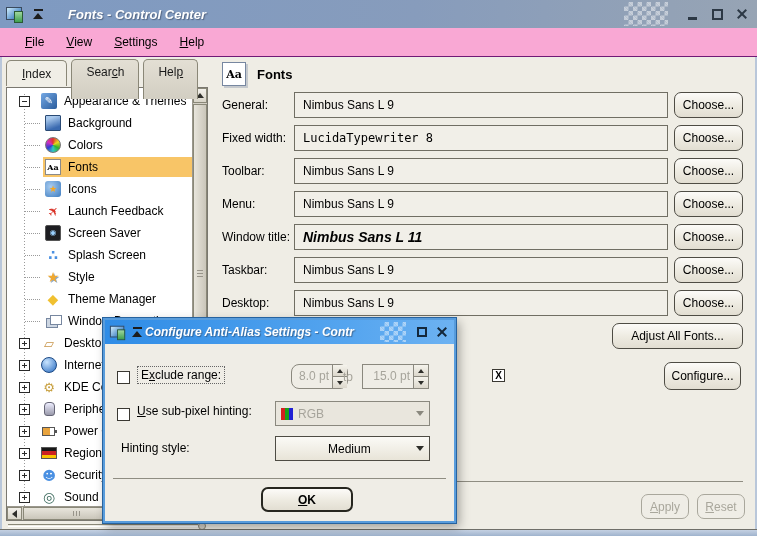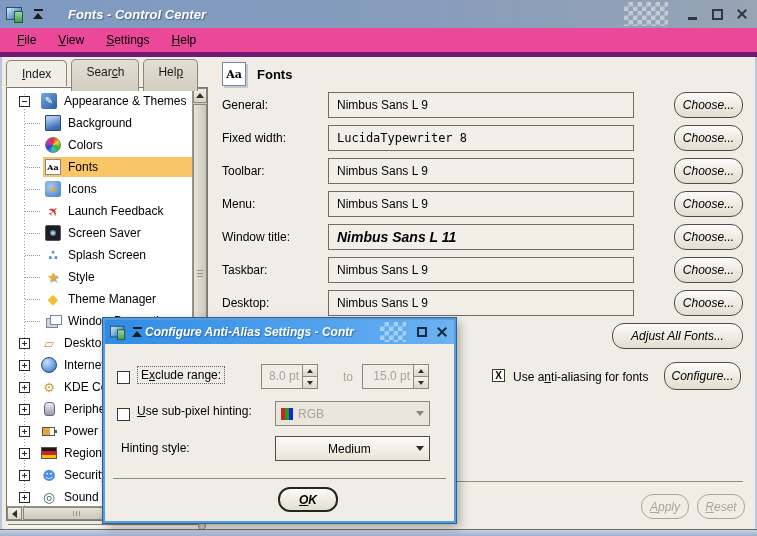--- a/index.html
+++ b/index.html
@@ -30,28 +30,28 @@
                      linear-gradient(45deg,rgba(255,255,255,.45) 25%,transparent 25%,transparent 75%,rgba(255,255,255,.45) 75%);
     background-size:9px 9px; background-position:0 0,4.5px 4.5px; }
   .tb-btn { width:18px; height:18px; display:flex; align-items:center; justify-content:center; margin-left:7px; }
   .glyph-min { width:9px; height:3px; background:#2c3845; align-self:flex-end; margin-bottom:3px; }
   .glyph-max { width:11px; height:11px; border:2px solid #2c3845; }
   .glyph-close { position:relative; width:12px; height:12px; }
   .glyph-close::before,.glyph-close::after { content:""; position:absolute; left:0; top:5px; width:12px; height:2px; background:#2c3845; }
   .glyph-close::before { transform:rotate(45deg); } .glyph-close::after { transform:rotate(-45deg); }
 
   
-  .menubar { position:absolute; left:0; top:28px; width:757px; height:29px; background:#ec4899;
-    border-bottom:5px solid #701a75; display:flex; align-items:center; padding-left:6px; z-index:2; }
+  .menubar { position:absolute; left:0; top:28px; width:757px; height:29px; background:#f9a8d4;
+    border-bottom:1px solid #701a75; display:flex; align-items:center; padding-left:14px; z-index:2; }
   .menu-item { padding:4px 11px; }
 
   
   .tabs { position:absolute; left:6px; top:59px; height:28px; display:flex; align-items:flex-start; z-index:3; }
   .tab { border:1px solid #8a8777; border-bottom:none; border-radius:5px 5px 0 0;
-    background:linear-gradient(#e3dfd4,#d2cec2); padding:5px 14px 12px; margin-right:4px; color:#1a1a1a; }
+    background:linear-gradient(#e3dfd4,#d2cec2); padding:5px 14px 20px; margin-right:4px; color:#1a1a1a; }
   .tab.active { background:#f0eee6; padding:6px 15px 5px; position:relative; top:1px; }
 
   
   .tree-frame { position:absolute; left:6px; top:87px; width:202px; height:434px;
     border:1px solid #7a7870; background:#fff; z-index:2; }
   .tree { position:absolute; left:0; top:0; right:15px; bottom:14px; overflow:hidden; padding-top:2px; }
   .tree::before { content:""; position:absolute; left:17px; top:6px; height:412px; width:1px;
     background-image:repeating-linear-gradient(#9a9a9a 0 1px,transparent 1px 3px); }
   .trow { height:22px; display:flex; align-items:center; position:relative; }
   .trow.lvl0 { padding-left:12px; }
@@ -112,28 +112,28 @@
   .tri-down { border-left:4px solid transparent; border-right:4px solid transparent; border-top:5px solid #2e2e2a; }
   .tri-left { border-top:4px solid transparent; border-bottom:4px solid transparent; border-right:5px solid #2e2e2a; }
   .tri-right { border-top:4px solid transparent; border-bottom:4px solid transparent; border-left:5px solid #2e2e2a; }
 
   
   .content { position:absolute; left:218px; top:58px; width:531px; height:466px; z-index:2; }
   .phead { position:absolute; left:4px; top:2px; height:28px; display:flex; align-items:center; }
   .hicon { width:24px; height:24px; background:#fff; border:1px solid #7787a0; display:flex; align-items:center; justify-content:center;
     font-family:"DejaVu Serif",serif; font-weight:bold; font-size:11px; box-shadow:2px 2px 0 rgba(120,135,160,.35); }
   .phead-label { font-weight:bold; font-size:13px; margin-left:11px; }
-  .frow { position:absolute; left:4px; right:6px; height:26px; display:flex; align-items:center;gap:34px; }
+  .frow { position:absolute; left:4px; right:6px; height:26px; display:flex; align-items:center; }
   .frow .flabel { width:72px; flex:none; }
   .fvalue { flex:1; height:26px; border:1px solid #706e63; background:#f1efe8; padding-left:8px;
     display:flex; align-items:center; white-space:nowrap; overflow:hidden; }
   .fvalue.mono { font-family:"DejaVu Sans Mono",monospace; }
   .fvalue.titlefont { font-weight:bold; font-style:italic; font-size:14px; }
-  .btn { background:linear-gradient(#fcfbf8,#edeae0 55%,#e2ded2); border:1px solid #4e4c44; border-radius:12px;
-    display:flex; align-items:center; justify-content:center; font-size:12px; color:#000;font-style:italic; }
+  .btn { background:linear-gradient(#fcfbf8,#edeae0 55%,#e2ded2); border:1px solid #4e4c44; border-radius:7px;
+    display:flex; align-items:center; justify-content:center; font-size:12px; color:#000; }
   .choose-btn { width:69px; height:26px; flex:none; margin-left:6px; }
   .adjust-btn { position:absolute; left:394px; top:265px; width:131px; height:26px; }
   .cb { width:13px; height:13px; background:#fff; border:1px solid #3a3832; display:flex; align-items:center; justify-content:center;
     font-weight:bold; font-size:10px; line-height:1; }
   .aa-cb { position:absolute; left:274px; top:311px; }
   .aa-label { position:absolute; left:295px; top:312px; }
   .configure-btn { position:absolute; left:446px; top:304px; width:77px; height:28px; }
   .hsep { position:absolute; left:4px; right:6px; top:423px; border-top:1px solid #8f8d82; }
   .apply-btn { position:absolute; left:423px; top:436px; width:48px; height:25px; }
   .reset-btn { position:absolute; left:479px; top:436px; width:48px; height:25px; }
@@ -157,42 +157,42 @@
   .dlg-titlebar .mosaic { width:26px; height:20px; margin-right:4px; }
   .dlg-titlebar .tb-btn { width:16px; height:16px; margin-left:4px; }
   .dlg-titlebar .glyph-max { width:10px; height:10px; border-color:#14283c; }
   .dlg-titlebar .glyph-close::before,.dlg-titlebar .glyph-close::after { background:#14283c; }
   .dlg-body { position:absolute; left:0; top:24px; right:0; bottom:0; background:#efede6; }
   .focus-label { border:1px dotted #666; padding:1px 3px; }
   .dis-text { color:#a6a49b; }
   .d-cb1 { position:absolute; left:12px; top:27px; }
   .d-lab1 { position:absolute; left:32px; top:22px; }
   .spin { position:absolute; height:25px; border:1px solid #8a887e; background:#efede6; display:flex; }
-  .spin1 { left:156px; top:20px; width:57px; }
+  .spin1 { left:186px; top:20px; width:57px;border-radius:8px; }
   .spin2 { left:257px; top:20px; width:67px; }
   .spin-text { flex:1; text-align:right; padding:0 3px; line-height:23px; overflow:hidden; white-space:nowrap; }
   .spin-btns { width:15px; border-left:1px solid #8a887e; display:flex; flex-direction:column; flex:none; }
   .spin-btn { flex:1; display:flex; align-items:center; justify-content:center; background:linear-gradient(#f5f3ec,#dcd8cc); }
   .spin-btn.up { border-bottom:1px solid #8a887e; }
   .spin .tri-up { border-left-width:3px; border-right-width:3px; border-bottom-width:4px; }
   .spin .tri-down { border-left-width:3px; border-right-width:3px; border-top-width:4px; }
   .d-to { position:absolute; left:238px; top:26px; }
   .d-cb2 { position:absolute; left:12px; top:64px; }
   .d-lab2 { position:absolute; left:32px; top:60px; }
   .dd { position:absolute; height:25px; display:flex; align-items:center; }
   .dd1 { left:170px; top:57px; width:155px; border:1px solid #8a887e; background:#e9e6dd; }
   .dd2 { left:170px; top:92px; width:155px; border:1px solid #4e4c44; background:linear-gradient(#fbfaf6,#e8e4d8);padding-left:44px; }
   .rgb-stripes { width:12px; height:12px; margin:0 5px; flex:none;
     background:linear-gradient(90deg,#d42020 0 4px,#18a018 4px 8px,#2020d4 8px 12px); }
   .dd-arrow { margin-left:auto; width:18px; display:flex; justify-content:center; flex:none; }
   .dd1 .tri-down { border-top-color:#8a887e; }
   .dd2 .pad { padding-left:8px; }
   .d-lab3 { position:absolute; left:16px; top:97px; }
   .d-sep { position:absolute; left:8px; right:8px; top:134px; border-top:1px solid #8f8d82; }
-  .ok-btn { position:absolute; left:173px; top:143px; width:60px; height:25px; font-weight:bold; border:2px solid #26261f; }
+  .ok-btn { position:absolute; left:156px; top:143px; width:92px; height:25px; font-weight:bold; border:2px solid #26261f; }
   .cancel-btn { position:absolute; left:257px; top:143px; width:77px; height:25px; }
 </style>
 </head>
 <body>
 
 <div class="window">
   <div class="edge edge-l"></div>
   <div class="edge edge-r"></div>
 
   <div class="titlebar">
@@ -454,21 +454,20 @@
       <span class="flabel">Desktop:</span>
       <span class="fvalue">Nimbus Sans L 9</span>
       <span class="btn choose-btn">Choose...</span>
     </div>
 
     <span class="btn adjust-btn">Adjust All Fonts...</span>
 
     <span class="cb aa-cb">
         <span>X</span>
       </span>
-    <span class="aa-label"><span>Use a</span><u>n</u><span>ti-aliasing for fonts</span></span>
     <span class="btn configure-btn">Configure...</span>
 
     <div class="hsep"></div>
     <span class="btn apply-btn disabled">
         <span><span></span><u>A</u><span>pply</span></span>
       </span>
     <span class="btn reset-btn disabled">
         <span><span></span><u>R</u><span>eset</span></span>
       </span>
   </div>

